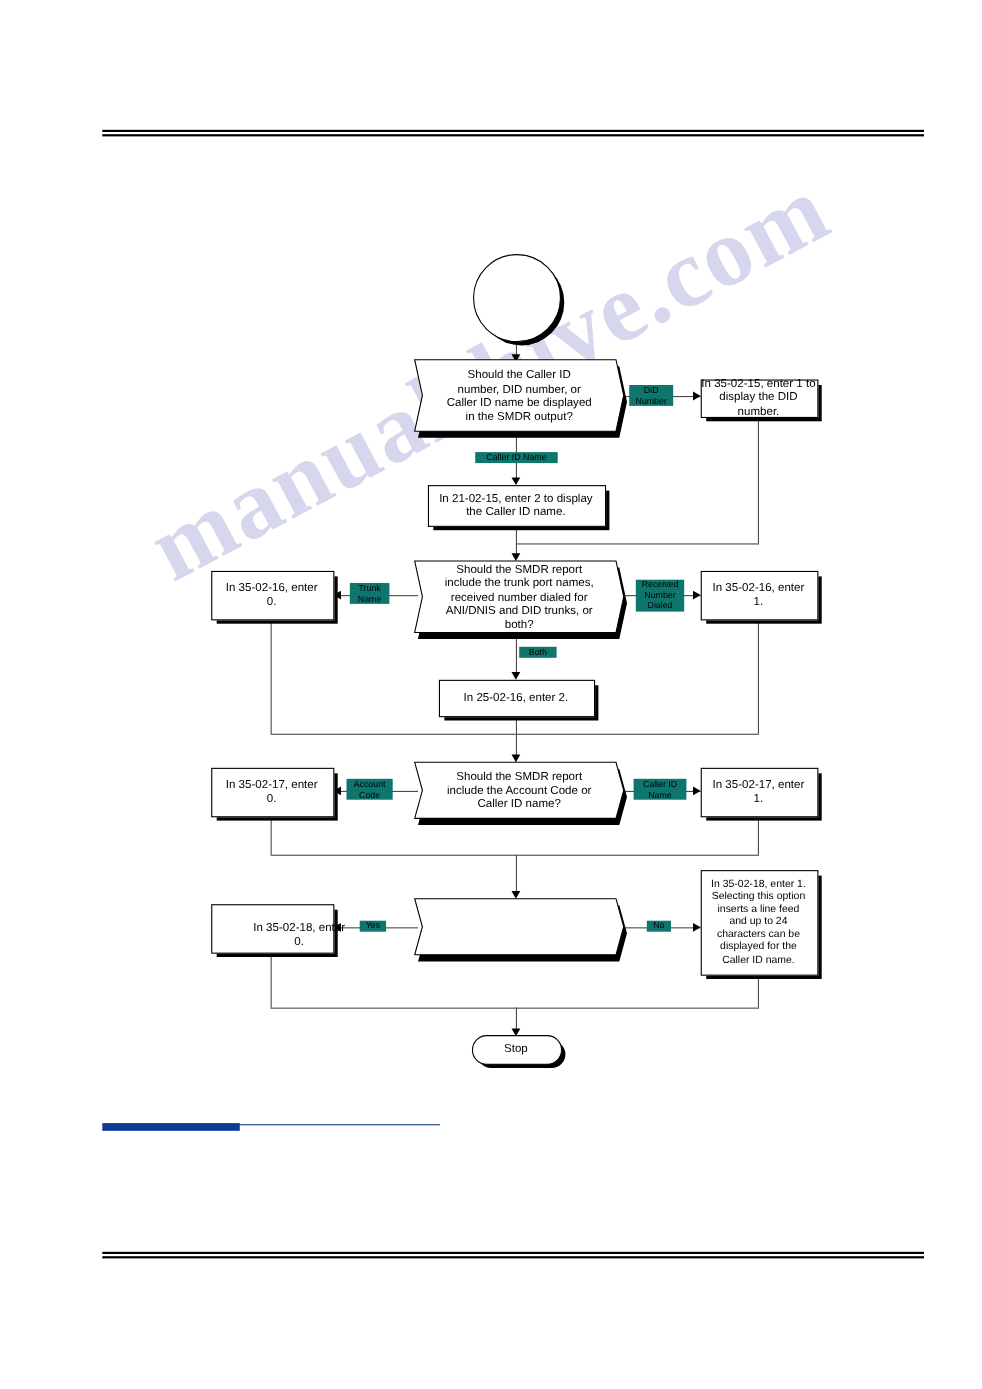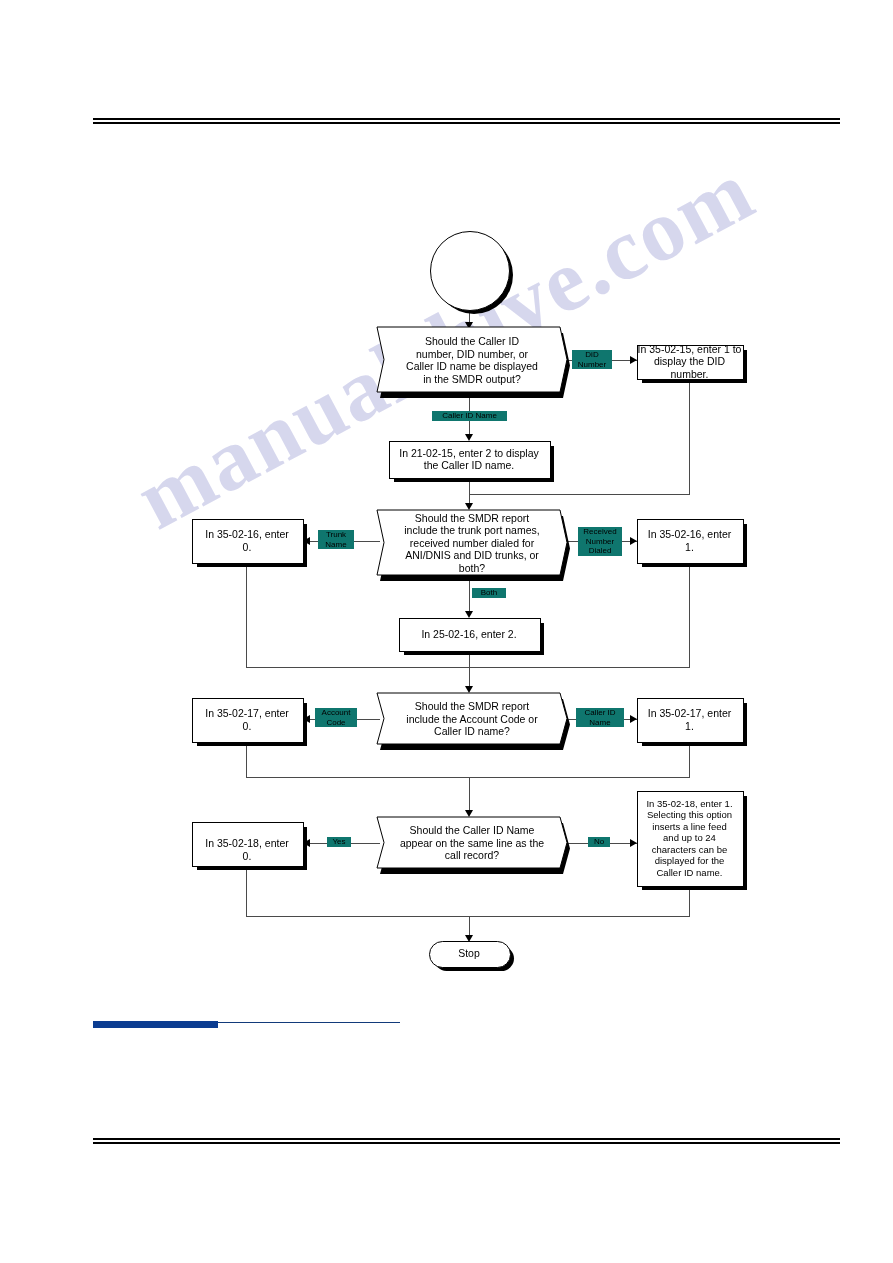--- a/index.html
+++ b/index.html
@@ -260,30 +260,27 @@
 
   <div class="ln-v" style="left:469px; top:777px; height:38px;"></div>
   <div class="arrow down" style="left:465px; top:810px;"></div>
 
   <div class="hex" style="left:377px; top:817px;">
     <svg width="194" height="62" viewBox="0 0 194 62">
       <path d="M3,57 L186,57 L193,31.5 L186,6 L3,6 L10,31.5 Z" fill="#000"></path>
       <path d="M0,51 L183,51 L190,25.5 L183,0 L0,0 L7,25.5 Z" fill="#ffffff" stroke="#000" stroke-width="1"></path>
     </svg>
   </div>
-  <div class="node-text" style="left:377px; top:817px; width:190px; height:52px;">Should the Caller ID Name
-appear on the same line as the
-call record?</div>
 
   <div class="ln-h" style="left:310px; top:843px; width:70px;"></div>
   <div class="arrow left" style="left:303px; top:839px;"></div>
   <div class="edge-label" style="left:327px; top:837px; width:24px;">Yes</div>
 
   <div class="box" style="left:192px; top:822px; width:110px; height:43px;"></div>
-  <div class="node-text" style="left:192px; top:822px; width:110px; height:55px;">In 35-02-18, enter
+  <div class="node-text" style="left:192px; top:822px; width:110px; height:55px;padding-left:25px;">In 35-02-18, enter
 0.</div>
 
   <div class="ln-v" style="left:246px; top:868px; height:48px;"></div>
   <div class="ln-h" style="left:246px; top:916px; width:223px;"></div>
 
   <div class="ln-h" style="left:567px; top:843px; width:70px;"></div>
   <div class="arrow right" style="left:630px; top:839px;"></div>
   <div class="edge-label" style="left:588px; top:837px; width:22px;">No</div>
 
   <div class="box" style="left:637px; top:791px; width:105px; height:94px;"></div>

